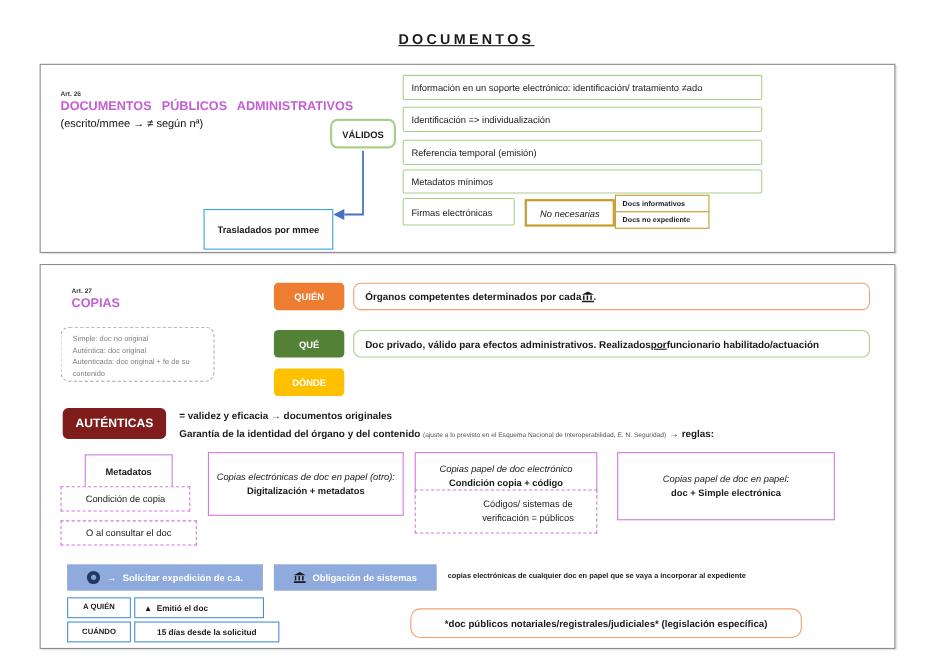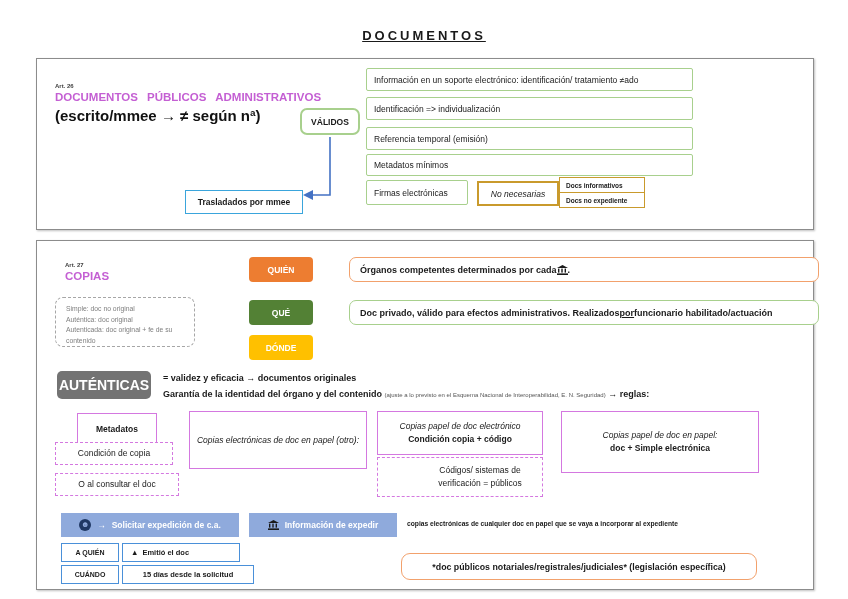--- a/index.html
+++ b/index.html
@@ -13,21 +13,21 @@
     position:absolute; border:1.5px solid #8c8c8c; background:#fff;
     box-shadow:1px 1px 2px rgba(0,0,0,.25);
   }
   .page-title {
     position:absolute; top:28px; left:0; width:100%; text-align:center;
     font-size:13px; font-weight:bold; letter-spacing:3px;
     text-decoration:underline; color:#1a1a1a;
   }
   .tiny-art { font-size:6px; font-weight:bold; color:#404040; }
   .magenta-head { color:#c45fd3; font-weight:bold; font-size:11.5px; word-spacing:6px; }
-  .sub-head { font-weight:bold; font-size:15px; color:#111; }
+  .sub-head { font-weight:normal; font-size:10px; color:#111; }
   .green-box {
     position:absolute; border:1.5px solid #a8d08d; border-radius:2px; background:#fff;
     font-size:8.5px; font-weight:normal; display:flex; align-items:center; padding:0 7px;
   }
   .validos {
     position:absolute; border:2.5px solid #a8d08d; border-radius:7px; background:#fff;
     font-size:8.5px; font-weight:bold; display:flex; align-items:center; justify-content:center;
   }
   .gold-box {
     position:absolute; border:2px solid #c99a2c; background:#fff;
@@ -44,25 +44,25 @@
   .dashed-gray {
     position:absolute; border:1.5px dashed #a6a6a6; border-radius:8px; background:#fff;
     color:#7f7f7f; font-size:6.8px; line-height:1.55; padding:6px 10px;
   }
   .tag {
     position:absolute; border-radius:4px; color:#fff; font-weight:bold; font-size:8.5px;
     display:flex; align-items:center; justify-content:center;
   }
   .longbox {
     position:absolute; border-radius:7px; background:#fff; font-size:9px; font-weight:bold;
-    display:flex; align-items:center; padding:0 10px;margin-left:28px;
+    display:flex; align-items:center; padding:0 10px;
   }
   .magenta-fill {
-    position:absolute; background:#737373; border-radius:5px; color:#fff;
-    font-weight:bold; font-size:14px; display:flex; align-items:center; justify-content:center;
+    position:absolute; background:#7f1d1d; border-radius:5px; color:#fff;
+    font-weight:bold; font-size:11px; display:flex; align-items:center; justify-content:center;
   }
   .rule-solid {
     position:absolute; border:1.8px solid #d478e0; background:#fff; text-align:center;
     font-size:8.5px; padding:4px 6px; display:flex; flex-direction:column; justify-content:center;
     line-height:1.5;
   }
   .rule-dash {
     position:absolute; border:1.5px dashed #d478e0; background:#fff; text-align:center;
     font-size:8.5px; display:flex; flex-direction:column; align-items:center; justify-content:center;
     line-height:1.5;
@@ -106,21 +106,21 @@
     <div class="gold-box it" style="left:440px; top:122px; width:82px; height:25px; font-size:8.5px;">No necesarias</div>
 
     <div class="gold-thin" style="left:522px; top:118px; width:86px; height:16px;">Docs informativos</div>
     <div class="gold-thin" style="left:522px; top:133px; width:86px; height:16px;">Docs no expediente</div>
 
     <svg class="abs" style="left:248px; top:76px;" width="60" height="75" viewBox="0 0 60 75">
       <path d="M45,2 V60 H28" fill="none" stroke="#4472c4" stroke-width="1.6"></path>
       <path d="M28,55 L18,60 L28,65 Z" fill="#4472c4"></path>
     </svg>
 
-    <div class="blue-box" style="left:148px; top:131px; width:118px; height:24px;">Trasladados por mmee</div>
+    <div class="blue-box" style="left:148px; top:131px; width:118px; height:37px;">Trasladados por mmee</div>
   </div>
 
   <div class="panel" style="left:36px; top:240px; width:778px; height:350px;">
 
     <div class="abs tiny-art" style="left:28px; top:21px;">Art. 27</div>
     <div class="abs magenta-head" style="left:28px; top:29px;">COPIAS</div>
 
     <div class="dashed-gray" style="left:18px; top:56px; width:140px; height:50px;">
       <div>Simple: doc no original</div>
       <div>Auténtica: doc original</div>
@@ -156,27 +156,28 @@
       <span class="note-small">(ajuste a lo previsto en el Esquema Nacional de Interoperabilidad, E. N. Seguridad)</span>
       <span> → reglas:</span>
     </div>
 
     <div class="rule-solid b" style="left:40px; top:172px; width:80px; height:32px;">Metadatos</div>
     <div class="rule-dash" style="left:18px; top:201px; width:118px; height:23px;">Condición de copia</div>
     <div class="rule-dash" style="left:18px; top:232px; width:124px; height:23px;">O al consultar el doc</div>
 
     <div class="rule-solid" style="left:152px; top:170px; width:178px; height:58px;">
       <div class="it">Copias electrónicas de doc en papel (otro):</div>
+      <div class="b">Digitalización + metadatos</div>
     </div>
 
     <div class="rule-solid" style="left:340px; top:170px; width:166px; height:44px;">
       <div class="it">Copias papel de doc electrónico</div>
       <div class="b">Condición copia + código</div>
     </div>
-    <div class="rule-dash" style="left:340px; top:216px; width:166px; height:40px;padding-left:40px;">
+    <div class="rule-dash" style="left:340px; top:204px; width:166px; height:40px;padding-left:40px;">
       <div>Códigos/ sistemas de</div>
       <div>verificación = públicos</div>
     </div>
 
     <div class="rule-solid" style="left:524px; top:170px; width:198px; height:62px;">
       <div class="it">Copias papel de doc en papel:</div>
       <div class="b">doc + Simple electrónica</div>
     </div>
 
     <div class="band" style="left:24px; top:272px; width:178px; height:24px;">
@@ -185,21 +186,21 @@
       <span>Solicitar expedición de c.a.</span>
     </div>
     <div class="band" style="left:212px; top:272px; width:148px; height:24px;">
       <svg class="bank" width="11" height="10" viewBox="0 0 11 10">
         <path d="M5.5 0 L11 3 H0 Z" fill="#1a1a1a"></path>
         <rect x="1" y="3.6" width="1.4" height="4" fill="#1a1a1a"></rect>
         <rect x="4.3" y="3.6" width="1.4" height="4" fill="#1a1a1a"></rect>
         <rect x="7.6" y="3.6" width="1.4" height="4" fill="#1a1a1a"></rect>
         <rect x="0" y="8.4" width="11" height="1.6" fill="#1a1a1a"></rect>
       </svg>
-      <span>Información de expedir</span>
+      <span>Obligación de sistemas</span>
     </div>
     <div class="abs b" style="left:370px; top:279px; width:380px; font-size:6.7px;">copias electrónicas de cualquier doc en papel que se vaya a incorporar al expediente</div>
 
     <div class="blue-box" style="left:24px; top:302px; width:58px; height:19px; font-size:7px; border-color:#4a90d9;">A QUIÉN</div>
     <div class="blue-box" style="left:85px; top:302px; width:118px; height:19px; font-size:7.5px; border-color:#4a90d9; justify-content:flex-start; padding:0 8px; gap:4px;">
       <span>▲</span>
       <span>Emitió el doc</span>
     </div>
     <div class="blue-box" style="left:24px; top:324px; width:58px; height:19px; font-size:7px; border-color:#4a90d9;">CUÁNDO</div>
     <div class="blue-box" style="left:85px; top:324px; width:132px; height:19px; font-size:7.5px; border-color:#4a90d9;">15 días desde la solicitud</div>

